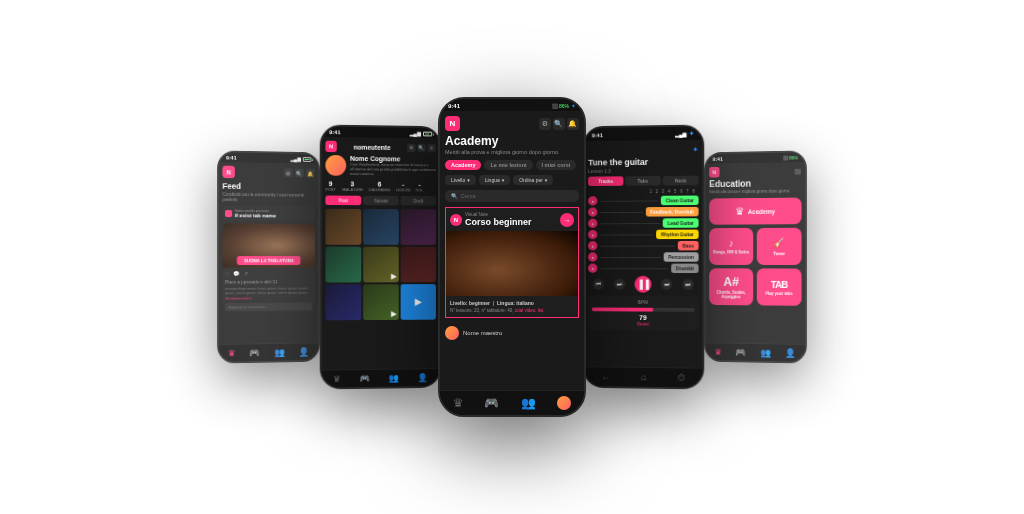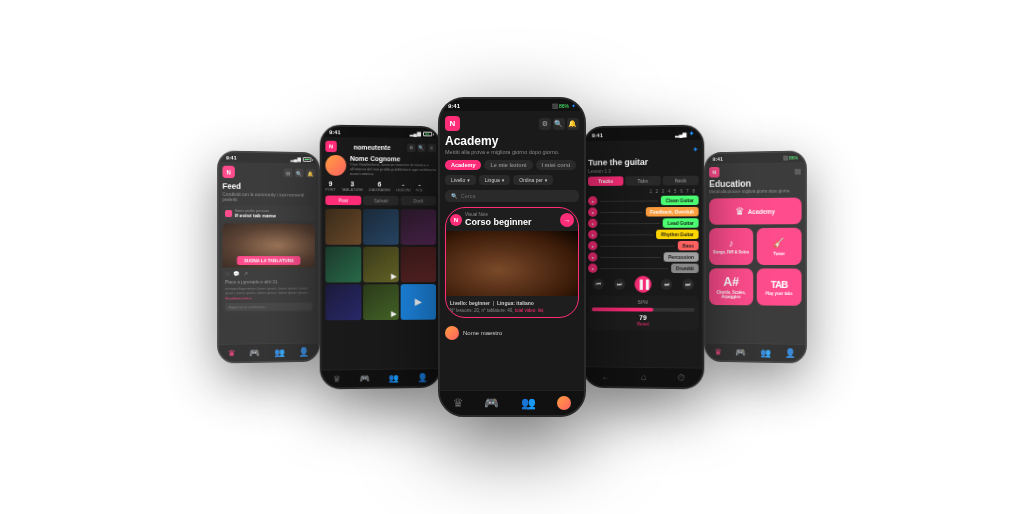--- a/index.html
+++ b/index.html
@@ -162,21 +162,21 @@
     .phone3 .header-icon { width: 12px; height: 12px; background: #2a2a2a; border-radius: 3px; color: #aaa; font-size: 7px; display: flex; align-items: center; justify-content: center; }
     .phone3 .page-title { font-size: 12px; font-weight: 800; color: #fff; margin-bottom: 1px; }
     .phone3 .page-subtitle { font-size: 5.5px; color: #888; margin-bottom: 5px; }
     .phone3 .filter-tabs { display: flex; gap: 3px; margin-bottom: 5px; }
     .phone3 .filter-tab { padding: 2px 6px; border-radius: 10px; font-size: 5.5px; font-weight: 600; }
     .phone3 .filter-tab.active { background: #ff2d78; color: #fff; }
     .phone3 .filter-tab.inactive { background: #2a2a2a; color: #888; }
     .phone3 .filter-row { display: flex; gap: 3px; margin-bottom: 5px; }
     .phone3 .filter-select { background: #2a2a2a; border-radius: 4px; padding: 2px 6px; font-size: 5px; color: #ccc; display: flex; align-items: center; gap: 2px; }
     .phone3 .search-bar { background: #2a2a2a; border-radius: 5px; padding: 3px 6px; font-size: 5.5px; color: #666; display: flex; align-items: center; gap: 3px; margin-bottom: 5px; }
-    .phone3 .course-card { background: #1e1e1e; border-radius: 20px; overflow: hidden; border: 1.5px solid #ff2d78; margin-bottom: 5px; }
+    .phone3 .course-card { background: #1e1e1e; border-radius: 0; overflow: hidden; border: 1.5px solid #ff2d78; margin-bottom: 5px; }
     .phone3 .card-header { padding: 4px; display: flex; align-items: center; justify-content: space-between; }
     .phone3 .visual-note { font-size: 4.5px; color: #888; }
     .phone3 .course-title { font-size: 9px; font-weight: 800; color: #fff; }
     .phone3 .card-arrow { width: 14px; height: 14px; background: #ff2d78; border-radius: 50%; display: flex; align-items: center; justify-content: center; color: #fff; font-size: 7px; }
     .phone3 .card-logo { width: 12px; height: 12px; background: #ff2d78; border-radius: 50%; display: flex; align-items: center; justify-content: center; color: #fff; font-size: 6px; font-weight: 900; }
     .phone3 .card-image { width: 100%; height: 65px; background: linear-gradient(135deg, #2a1a0a 0%, #5a3520 50%, #1a0a00 100%); position: relative; overflow: hidden; }
     .phone3 .card-image-bg { width: 100%; height: 100%; background: radial-gradient(ellipse at 40% 60%, #7a4a2a 0%, #3a1a08 70%, #0a0500 100%); }
     .phone3 .card-footer { padding: 4px; }
     .phone3 .card-meta { font-size: 5px; color: #ccc; margin-bottom: 2px; }
     .phone3 .card-meta span { font-weight: 700; }

